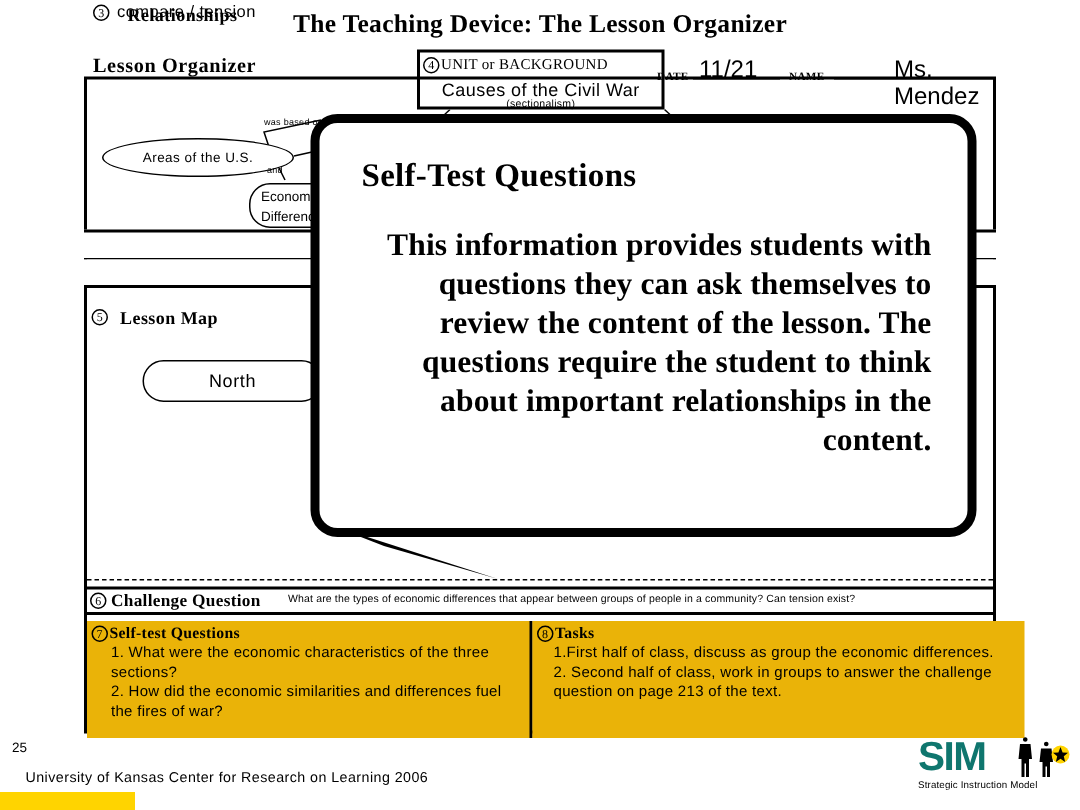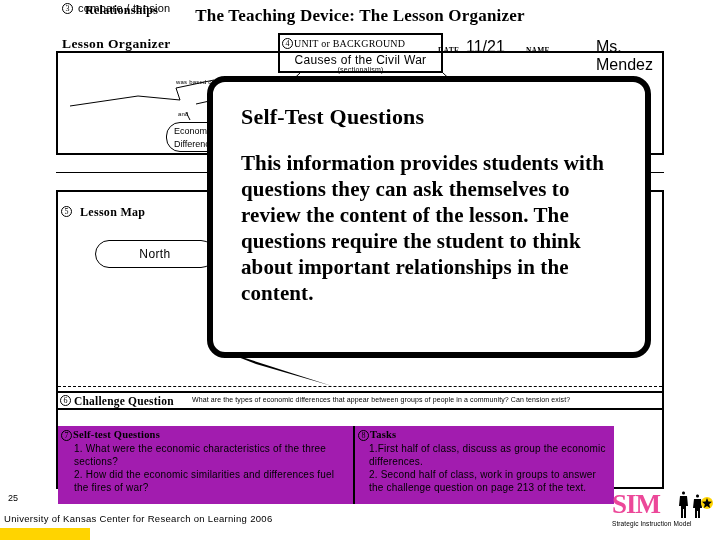--- a/index.html
+++ b/index.html
@@ -333,33 +333,33 @@
   .bottom-row {
     position: absolute;
     left: 58px;
     top: 410px;
     width: 604px;
     height: 78px;
     z-index: 5;
   }
   .panel {
     position: absolute;
-    top: 16px;
+    top: 4px;
     height: 78px;
     box-sizing: border-box;
-    background: #a21caf;
+    background: #eab308;
   }
   .panel-left {
     left: 0;
     width: 297px;
     border-right: 2px solid #000;
   }
   .panel-right {
     left: 297px;
-    width: 259px;
+    width: 328px;
   }
   .panel-head {
     font-family: "Liberation Serif", serif;
     font-weight: bold;
     font-size: 10.5px;
     letter-spacing: .2px;
     padding: 3px 0 0 3px;
     white-space: nowrap;
   }
   .panel-body {
@@ -394,20 +394,21 @@
     padding: 22px 0 0 28px;
     letter-spacing: .2px;
   }
   .callout-body {
     font-family: "Liberation Serif", serif;
     font-weight: bold;
     font-size: 21px;
     line-height: 26px;
     padding: 20px 24px 0 28px;
     letter-spacing: .1px;
+    text-align: right;
   }
   .callout-tail {
     position: absolute;
     left: 216px;
     top: 348px;
     width: 120px;
     height: 40px;
     z-index: 19;
   }
 
@@ -415,21 +416,21 @@
   .pagenum {
     position: absolute;
     left: 8px;
     top: 493px;
     font-family: "Liberation Sans", sans-serif;
     font-size: 9px;
     color: #000;
   }
   .copyright {
     position: absolute;
-    left: 4px;
+    left: 17px;
     top: 513px;
     font-family: "Liberation Sans", sans-serif;
     font-size: 9.5px;
     letter-spacing: .3px;
     color: #000;
   }
   .yellow-bar {
     position: absolute;
     left: 0;
     top: 528px;
@@ -445,26 +446,26 @@
     left: 612px;
     top: 490px;
     width: 104px;
     height: 46px;
     z-index: 8;
   }
   .sim-word {
     position: absolute;
     left: 0;
     top: 0;
-    font-family: Liberation Serif, serif;
+    font-family: Liberation Sans, sans-serif;
     font-weight: bold;
     font-size: 27px;
     letter-spacing: -1px;
     line-height: 28px;
-    color: #ec4899;
+    color: #0f766e;
   }
   .sim-tag {
     position: absolute;
     left: 0;
     top: 30px;
     font-family: "Liberation Sans", sans-serif;
     font-size: 6.5px;
     letter-spacing: .1px;
     color: #000;
     white-space: nowrap;
@@ -490,20 +491,21 @@
 
   <svg class="connectors" viewBox="0 0 720 540">
     <path d="M70,106 L138,96 L180,100 L176,88 L214,80" stroke="#000" stroke-width="1" fill="none"></path>
     <path d="M196,104 L214,100" stroke="#000" stroke-width="1" fill="none"></path>
     <path d="M186,112 L190,120" stroke="#000" stroke-width="1" fill="none"></path>
     <path d="M300,73 L286,86" stroke="#000" stroke-width="1" fill="none"></path>
     <path d="M443,73 L455,84" stroke="#000" stroke-width="1" fill="none"></path>
     <path d="M215,242 L215,268" stroke="#000" stroke-width="1" fill="none"></path>
   </svg>
 
+  <div class="areas-oval">Areas of the U.S.</div>
 
   <div class="conn-label lbl-wasbased">was based on</div>
   <div class="conn-label lbl-and">and</div>
 
   <div class="econ-oval">
     <div>Economic</div>
     <div>Differences</div>
   </div>
 
   <div class="unit-box">

